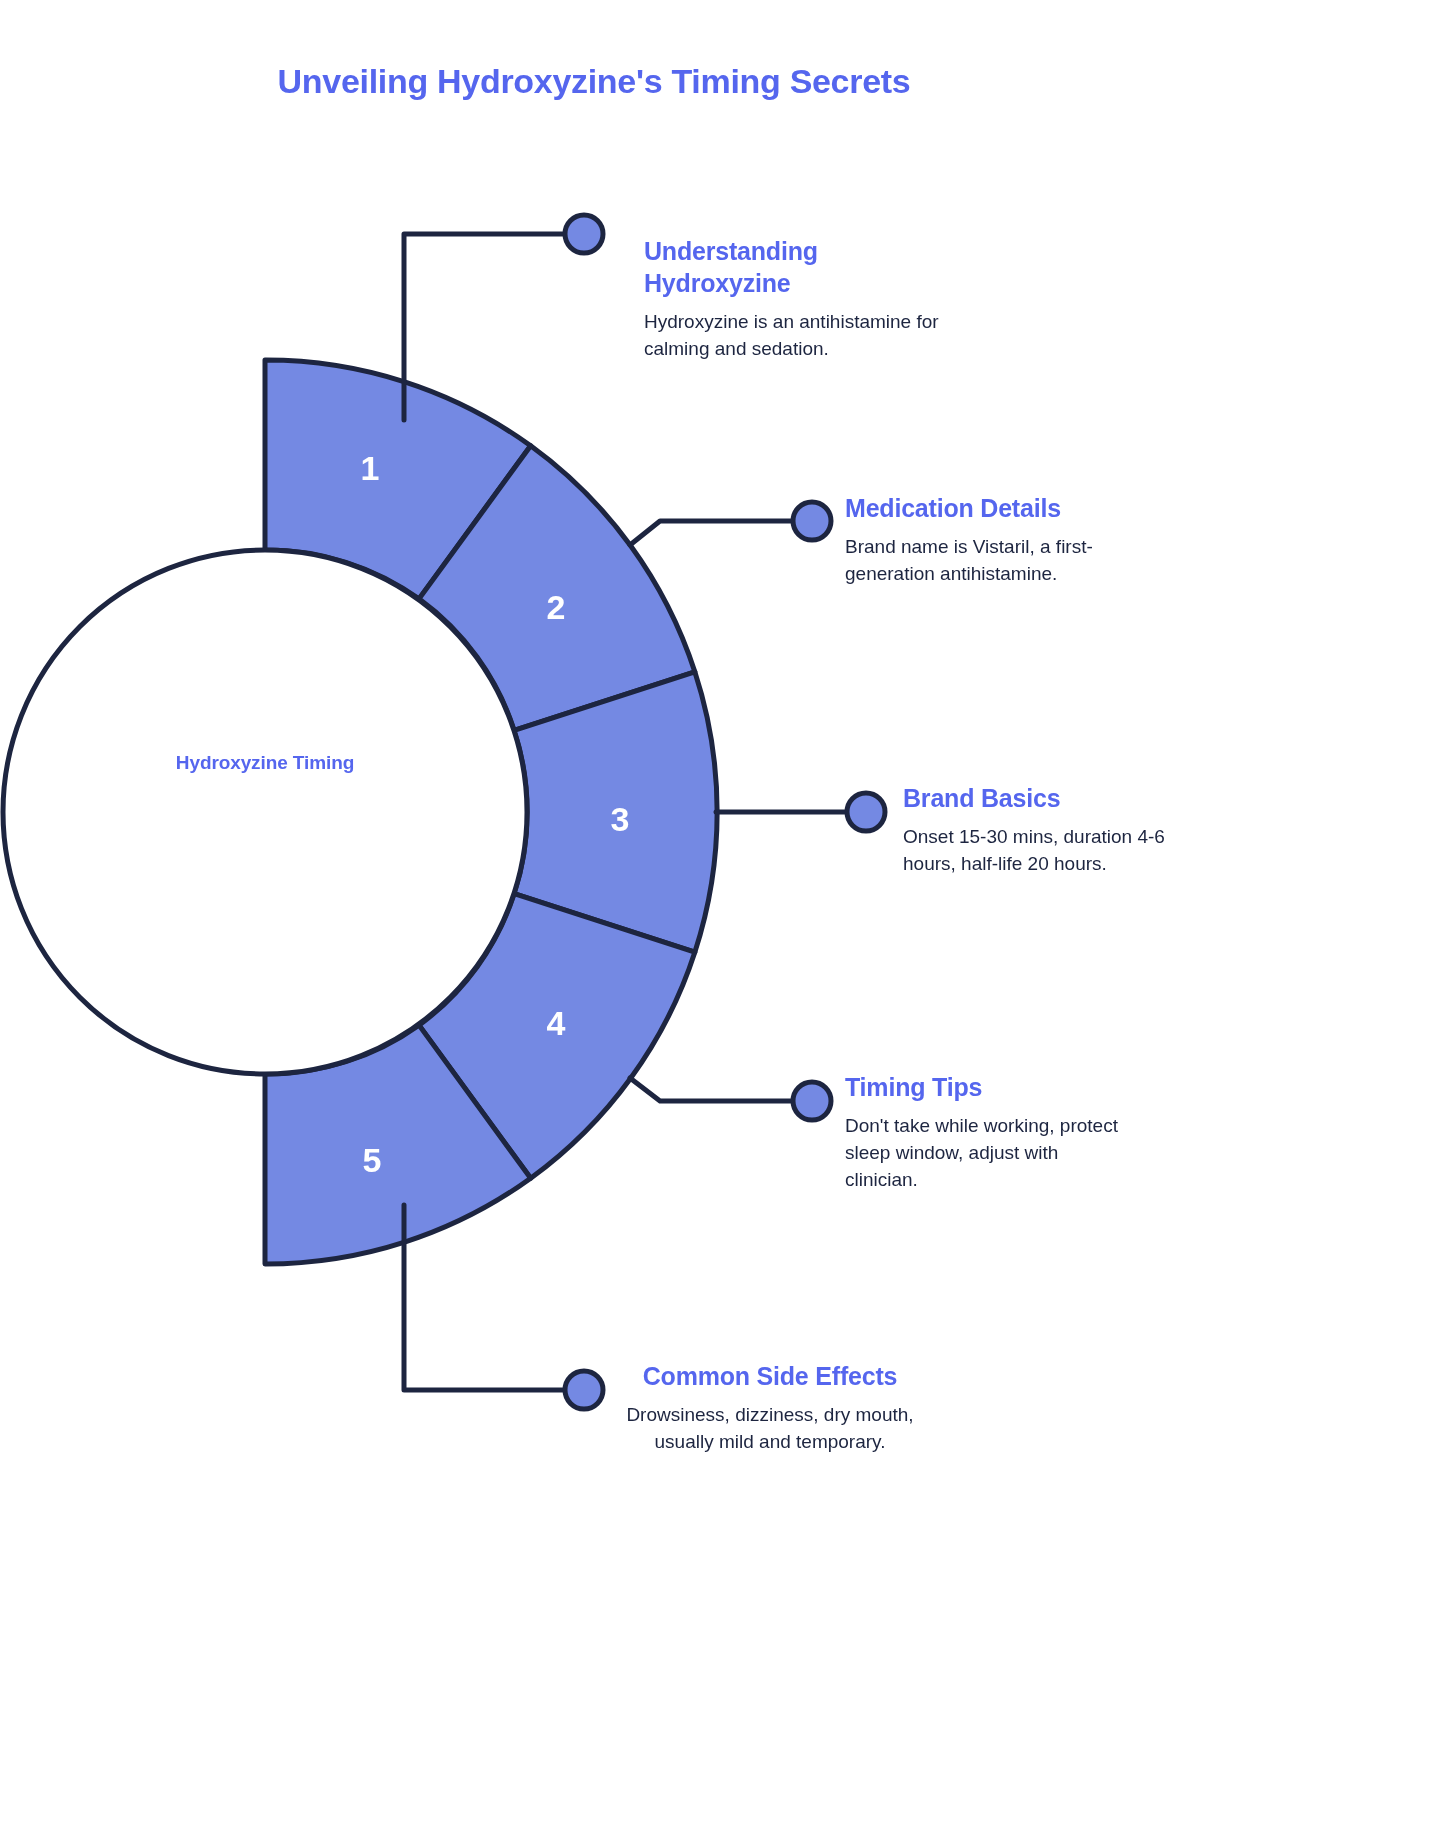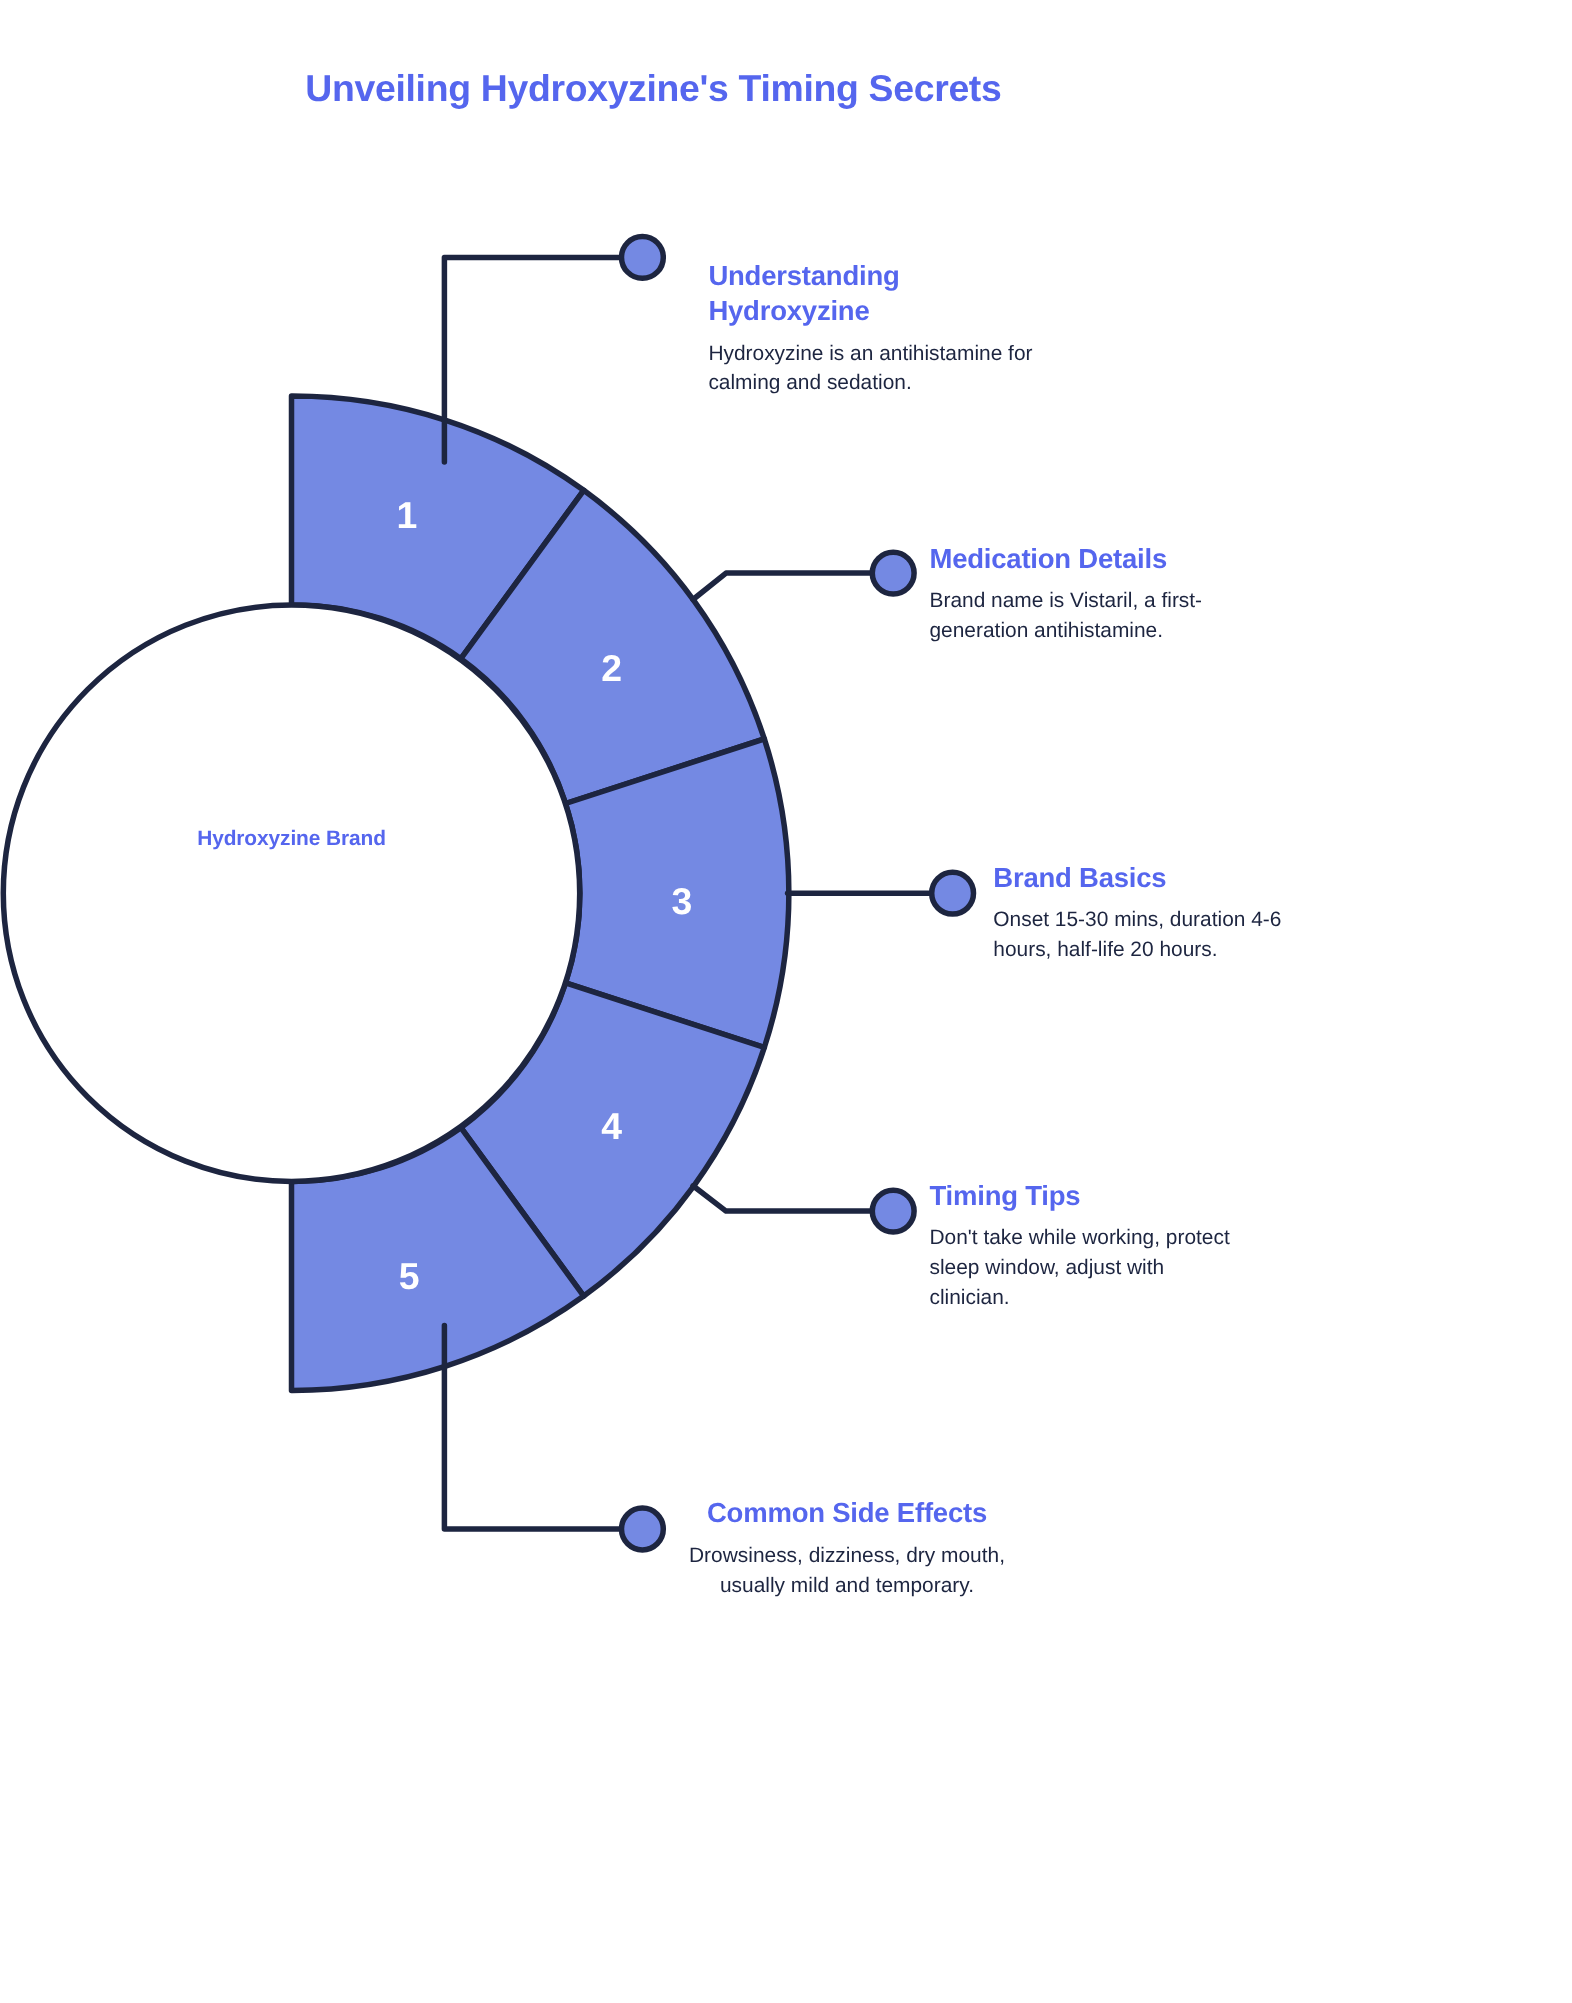--- a/index.html
+++ b/index.html
@@ -145,21 +145,21 @@
   <path d="M 404 1205 L 404 1390 L 584 1390" fill="none" stroke="#1d2540" stroke-width="5" stroke-linecap="round" stroke-linejoin="round"></path>
 
   <circle cx="584" cy="234" r="19" fill="#7489e3" stroke="#1d2540" stroke-width="5"></circle>
   <circle cx="812" cy="521" r="19" fill="#7489e3" stroke="#1d2540" stroke-width="5"></circle>
   <circle cx="866" cy="812" r="19" fill="#7489e3" stroke="#1d2540" stroke-width="5"></circle>
   <circle cx="812" cy="1101" r="19" fill="#7489e3" stroke="#1d2540" stroke-width="5"></circle>
   <circle cx="584" cy="1390" r="19" fill="#7489e3" stroke="#1d2540" stroke-width="5"></circle>
 </svg>
 
 <div id="center-text">
-  <p id="center-title">Hydroxyzine Brand</p>
+  <p id="center-title">Hydroxyzine Timing</p>
 </div>
 
 <div class="label-block lb-1">
   <p class="label-heading">Understanding Hydroxyzine</p>
   <p class="label-body">Hydroxyzine is an antihistamine for calming and sedation.</p>
 </div>
 
 <div class="label-block lb-2">
   <p class="label-heading">Medication Details</p>
   <p class="label-body">Brand name is Vistaril, a first-generation antihistamine.</p>

